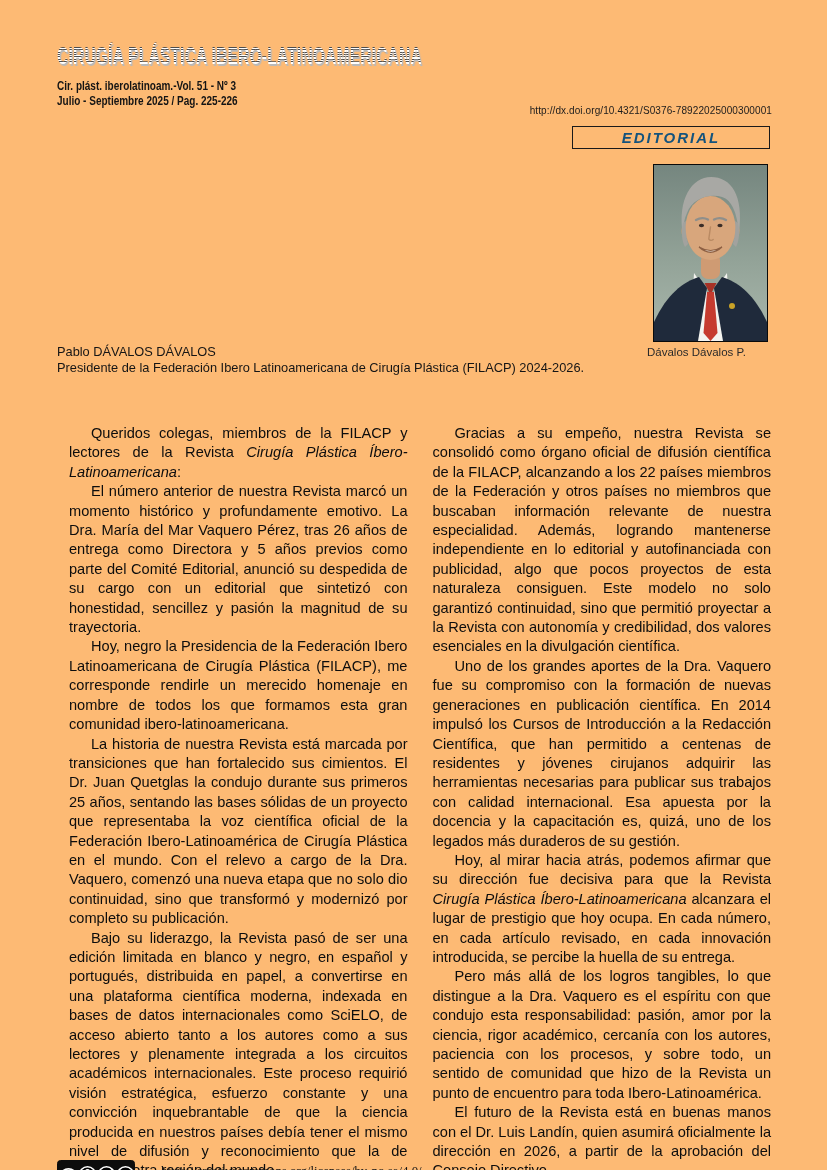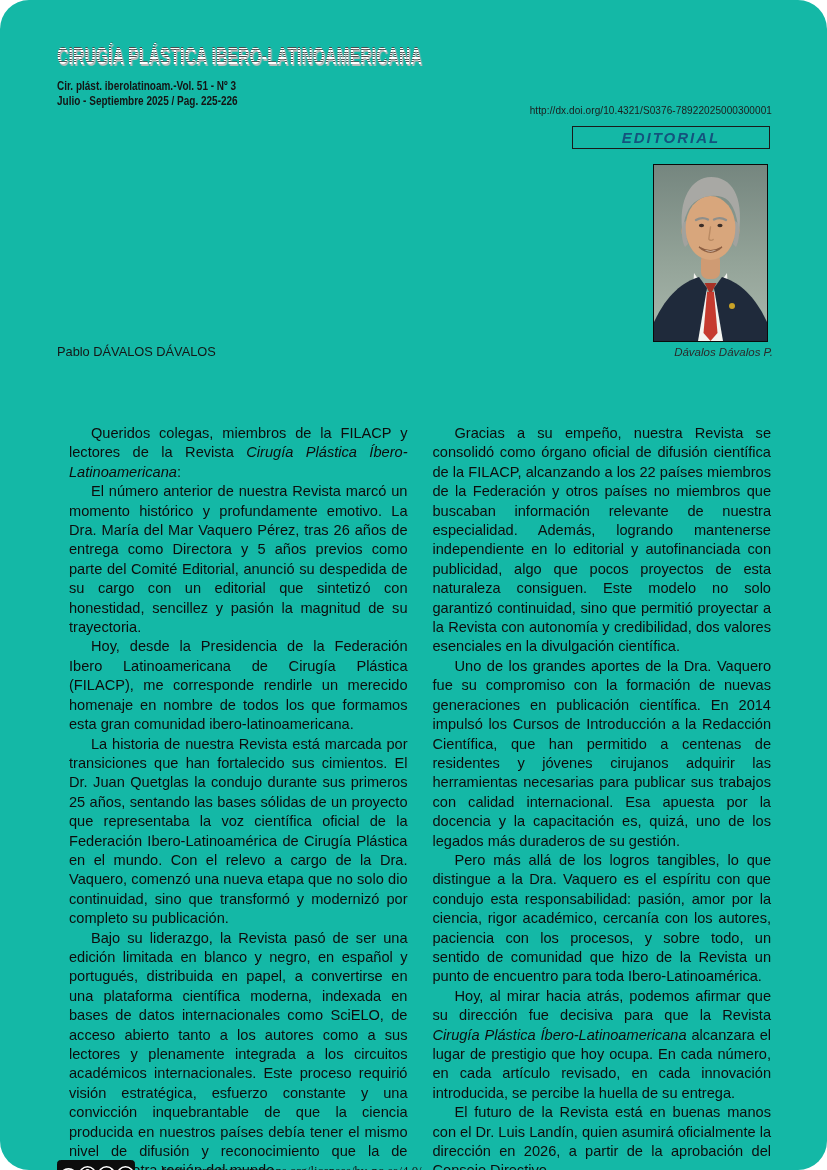--- a/index.html
+++ b/index.html
@@ -1,24 +1,23 @@
 <!DOCTYPE html>
 <html lang="es"><head>
 <meta charset="utf-8">
 <style>
   html, body { margin: 0; padding: 0; background: #ffffff; }
   .page {
     position: relative;
     width: 827px;
     height: 1170px;
-    background: #14b8a6;
+    background: #fdba74;
     overflow: hidden;
     font-family: "Liberation Sans", sans-serif;
     color: #111;
-    border-radius: 29px;
   }
 
   
   .masthead {
     position: absolute;
     left: 57px; top: 42px;
     margin: 0;
     font-family: "Liberation Sans", sans-serif;
     font-weight: 800;
     font-size: 24px;
@@ -106,24 +105,23 @@
     left: 653px; top: 164px;
     width: 113px; height: 176px;
     margin: 0;
     border: 1px solid #0a0a0a;
   }
   .portrait svg { display: block; }
   .photo-caption {
     position: absolute;
     left: 647px; top: 346px;
     width: 126px;
-    text-align: right;
+    text-align: left;
     font-size: 11.5px;
     color: #2a2a2a;
-    font-style: italic;
   }
 
   
   .author-block {
     position: absolute;
     left: 57px; top: 344px;
     font-size: 12.8px;
     line-height: 15.5px;
     color: #151515;
   }
@@ -224,35 +222,36 @@
 
       <path d="M56.5,62 L54.8,74 Q56.8,76.5 59.2,74.5" stroke="#b98a63" stroke-width="1.4" fill="none" stroke-linecap="round"></path>
 
       <path d="M45,82 Q56.5,92.5 68,82 Q56.5,89 45,82 Z" fill="#f7f2ec" stroke="#8d5f42" stroke-width="1.2"></path>
     </svg>
   </figure>
   <div class="photo-caption">Dávalos Dávalos P.</div>
 
   <div class="author-block">
     <div>Pablo DÁVALOS DÁVALOS</div>
+    <div>Presidente de la Federación Ibero Latinoamericana de Cirugía Plástica (FILACP) 2024-2026.</div>
   </div>
 
   <main class="body-columns">
     <div class="column" lang="es">
         <p><span>Queridos colegas, miembros de la FILACP y lectores de la Revista </span><em>Cirugía Plástica Íbero-Latinoamericana</em><span>:</span></p>
         <p><span>El número anterior de nuestra Revista marcó un momento histórico y profundamente emotivo. La Dra. María del Mar Vaquero Pérez, tras 26 años de entrega como Directora y 5 años previos como parte del Comité Editorial, anunció su despedida de su cargo con un editorial que sintetizó con honestidad, sencillez y pasión la magnitud de su trayectoria.</span></p>
-        <p><span>Hoy, desde la Presidencia de la Federación Ibero Latinoamericana de Cirugía Plástica (FILACP), me corresponde rendirle un merecido homenaje en nombre de todos los que formamos esta gran comunidad ibero-latinoamericana.</span></p>
+        <p><span>Hoy, negro la Presidencia de la Federación Ibero Latinoamericana de Cirugía Plástica (FILACP), me corresponde rendirle un merecido homenaje en nombre de todos los que formamos esta gran comunidad ibero-latinoamericana.</span></p>
         <p><span>La historia de nuestra Revista está marcada por transiciones que han fortalecido sus cimientos. El Dr. Juan Quetglas la condujo durante sus primeros 25 años, sentando las bases sólidas de un proyecto que representaba la voz científica oficial de la Federación Ibero-Latinoamérica de Cirugía Plástica en el mundo. Con el relevo a cargo de la Dra. Vaquero, comenzó una nueva etapa que no solo dio continuidad, sino que transformó y modernizó por completo su publicación.</span></p>
         <p><span>Bajo su liderazgo, la Revista pasó de ser una edición limitada en blanco y negro, en español y portugués, distribuida en papel, a convertirse en una plataforma científica moderna, indexada en bases de datos internacionales como SciELO, de acceso abierto tanto a los autores como a sus lectores y plenamente integrada a los circuitos académicos internacionales. Este proceso requirió visión estratégica, esfuerzo constante y una convicción inquebrantable de que la ciencia producida en nuestros países debía tener el mismo nivel de difusión y reconocimiento que la de cualquier otra región del mundo.</span></p>
       </div>
     <div class="column" lang="es">
         <p><span>Gracias a su empeño, nuestra Revista se consolidó como órgano oficial de difusión científica de la FILACP, alcanzando a los 22 países miembros de la Federación y otros países no miembros que buscaban información relevante de nuestra especialidad. Además, logrando mantenerse independiente en lo editorial y autofinanciada con publicidad, algo que pocos proyectos de esta naturaleza consiguen. Este modelo no solo garantizó continuidad, sino que permitió proyectar a la Revista con autonomía y credibilidad, dos valores esenciales en la divulgación científica.</span></p>
         <p><span>Uno de los grandes aportes de la Dra. Vaquero fue su compromiso con la formación de nuevas generaciones en publicación científica. En 2014 impulsó los Cursos de Introducción a la Redacción Científica, que han permitido a centenas de residentes y jóvenes cirujanos adquirir las herramientas necesarias para publicar sus trabajos con calidad internacional. Esa apuesta por la docencia y la capacitación es, quizá, uno de los legados más duraderos de su gestión.</span></p>
+        <p><span>Hoy, al mirar hacia atrás, podemos afirmar que su dirección fue decisiva para que la Revista </span><em>Cirugía Plástica Íbero-Latinoamericana</em><span> alcanzara el lugar de prestigio que hoy ocupa. En cada número, en cada artículo revisado, en cada innovación introducida, se percibe la huella de su entrega.</span></p>
         <p><span>Pero más allá de los logros tangibles, lo que distingue a la Dra. Vaquero es el espíritu con que condujo esta responsabilidad: pasión, amor por la ciencia, rigor académico, cercanía con los autores, paciencia con los procesos, y sobre todo, un sentido de comunidad que hizo de la Revista un punto de encuentro para toda Ibero-Latinoamérica.</span></p>
-        <p><span>Hoy, al mirar hacia atrás, podemos afirmar que su dirección fue decisiva para que la Revista </span><em>Cirugía Plástica Íbero-Latinoamericana</em><span> alcanzara el lugar de prestigio que hoy ocupa. En cada número, en cada artículo revisado, en cada innovación introducida, se percibe la huella de su entrega.</span></p>
         <p><span>El futuro de la Revista está en buenas manos con el Dr. Luis Landín, quien asumirá oficialmente la dirección en 2026, a partir de la aprobación del Consejo Directivo</span></p>
       </div>
   </main>
 
   <footer class="page-footer">
     <div class="cc-badge">
       <svg width="78" height="40" viewBox="0 0 78 40">
         <rect x="0.5" y="0.5" width="77" height="39" rx="3" fill="#0d0d0d" stroke="#0d0d0d"></rect>
 
         <g>

